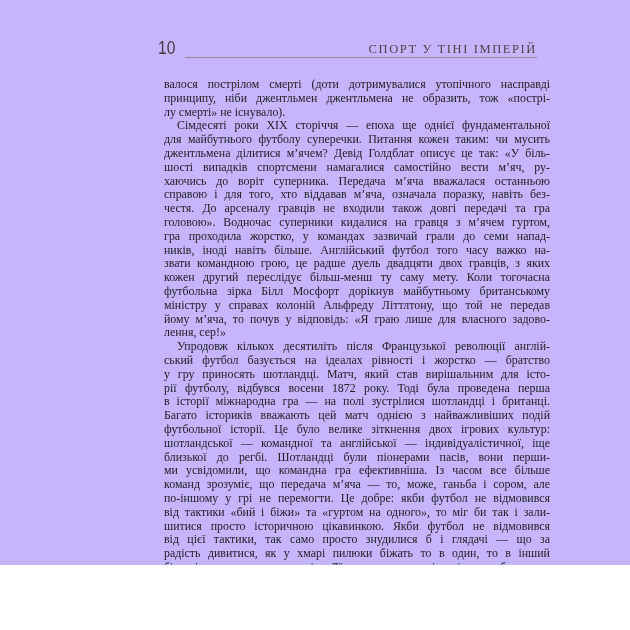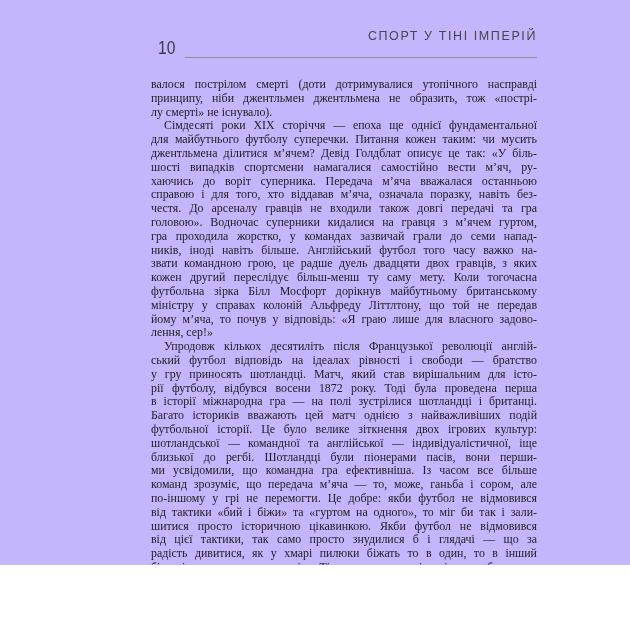--- a/index.html
+++ b/index.html
@@ -26,36 +26,36 @@
     font-family: "Liberation Sans", sans-serif;
     font-size: 19px;
     font-weight: 400;
     color: #3c3c3c;
     letter-spacing: 0px;
     transform: scaleX(0.82);
     transform-origin: left center;
   }
   .running {
     position: absolute;
-    right: 0px; bottom: 17px;
-    font-family: Liberation Sans, sans-serif;
+    right: 0px; bottom: 3px;
+    font-family: Liberation Serif, serif;
     font-size: 12.5px;
     letter-spacing: 1.6px;
     color: #474747;
     white-space: nowrap;
   }
   .rule {
     position: absolute;
     left: 185px; top: 57px;
     width: 352px; height: 1px;
     background: #8f8f8f;
   }
   .bodytext {
     position: absolute;
-    left: 151px; top: 78px;
+    left: 164px; top: 78px;
     width: 386px;
   }
   .line {
     font-size: 11.9px;
     line-height: 13.8px;
     height: 13.8px;
     text-align: justify;
     text-align-last: justify;
     color: #1e1e1e;
     overflow: hidden;
@@ -93,21 +93,21 @@
     <div class="line">головою». Водночас суперники кидалися на гравця з м’ячем гуртом,</div>
     <div class="line">гра проходила жорстко, у командах зазвичай грали до семи напад-</div>
     <div class="line">ників, іноді навіть більше. Англійський футбол того часу важко на-</div>
     <div class="line">звати командною грою, це радше дуель двадцяти двох гравців, з яких</div>
     <div class="line">кожен другий переслідує більш-менш ту саму мету. Коли тогочасна</div>
     <div class="line">футбольна зірка Білл Мосфорт дорікнув майбутньому британському</div>
     <div class="line">міністру у справах колоній Альфреду Літтлтону, що той не передав</div>
     <div class="line">йому м’яча, то почув у відповідь: «Я граю лише для власного задово-</div>
     <div class="line end">лення, сер!»</div>
     <div class="line indent">Упродовж кількох десятиліть після Французької революції англій-</div>
-    <div class="line">ський футбол відповідь на ідеалах рівності і свободи — братство</div>
+    <div class="line">ський футбол базується на ідеалах рівності і жорстко — братство</div>
     <div class="line">у гру приносять шотландці. Матч, який став вирішальним для істо-</div>
     <div class="line">рії футболу, відбувся восени 1872 року. Тоді була проведена перша</div>
     <div class="line">в історії міжнародна гра — на полі зустрілися шотландці і британці.</div>
     <div class="line">Багато істориків вважають цей матч однією з найважливіших подій</div>
     <div class="line">футбольної історії. Це було велике зіткнення двох ігрових культур:</div>
     <div class="line">шотландської — командної та англійської — індивідуалістичної, іще</div>
     <div class="line">близької до регбі. Шотландці були піонерами пасів, вони перши-</div>
     <div class="line">ми усвідомили, що командна гра ефективніша. Із часом все більше</div>
     <div class="line">команд зрозуміє, що передача м’яча — то, може, ганьба і сором, але</div>
     <div class="line">по-іншому у грі не перемогти. Це добре: якби футбол не відмовився</div>

